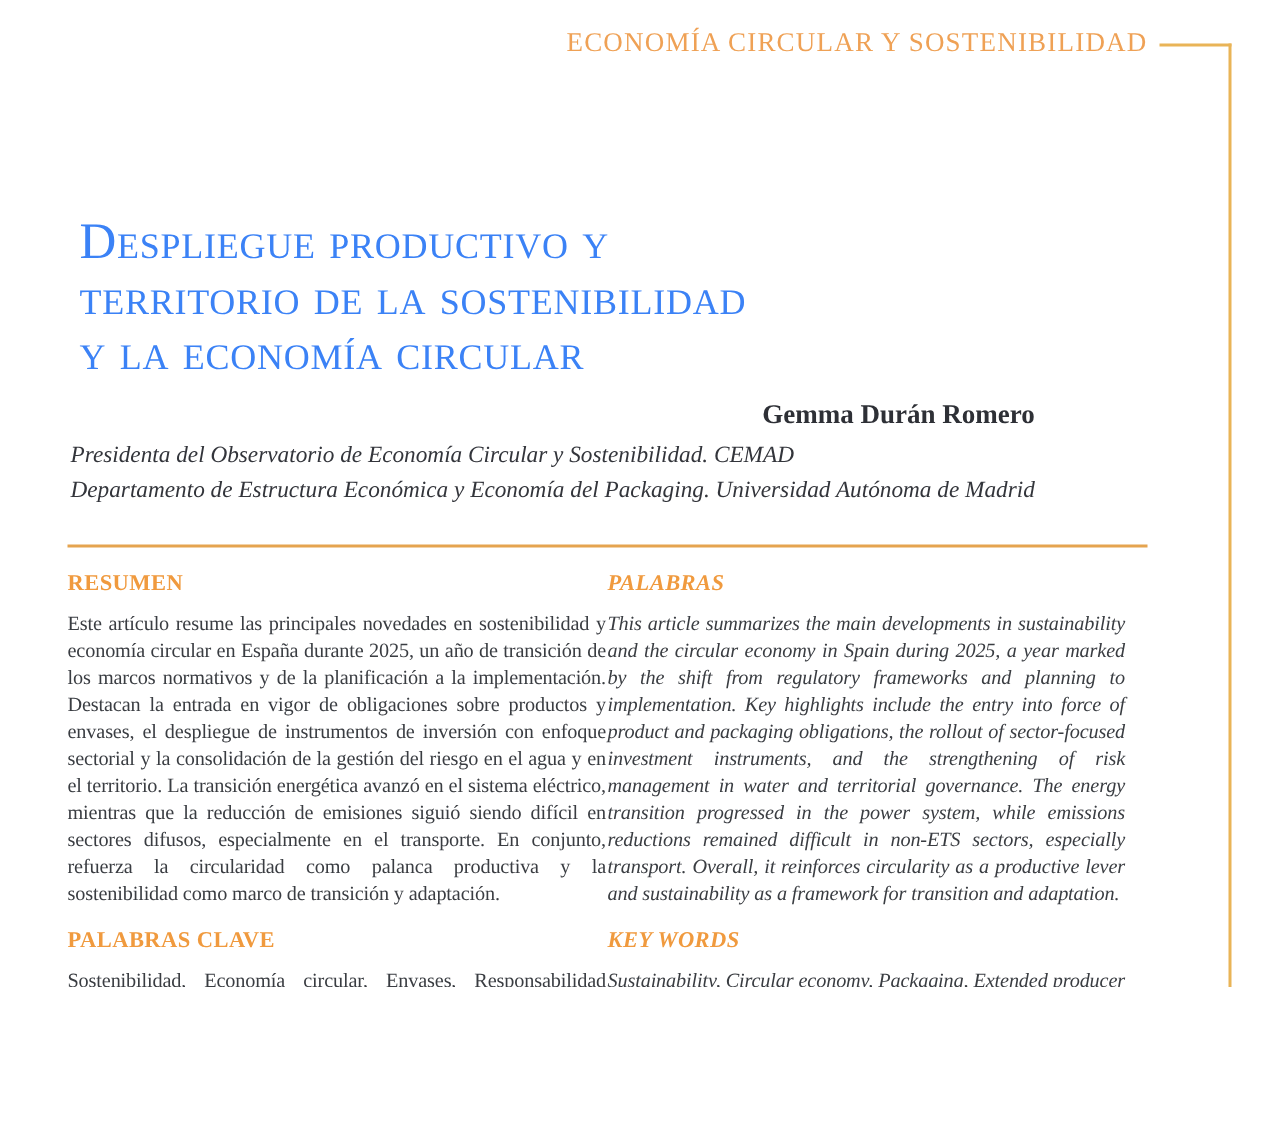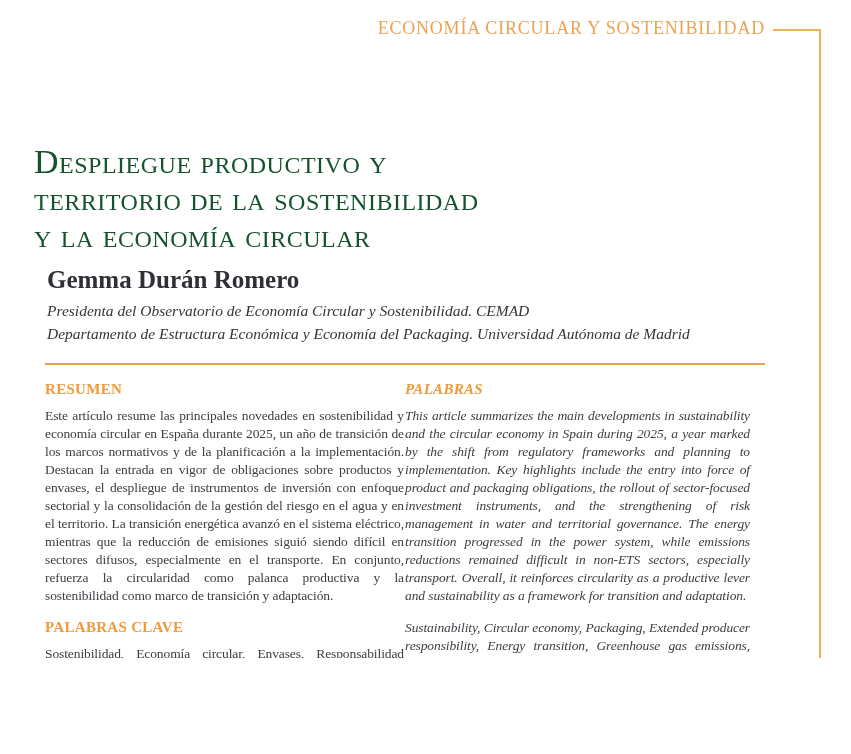--- a/index.html
+++ b/index.html
@@ -39,43 +39,44 @@
       top: 29px;
       left: 819px;
       width: 2px;
       height: 725px;
       background: #e9b457;
     }
 
     
     .title {
       position: absolute;
-      left: 34px;
+      left: 53px;
       top: 143px;
       margin: 0;
       font-size: 34px;
       font-weight: normal;
       font-variant: small-caps;
       letter-spacing: 0.5px;
       line-height: 37px;
-      color: #14532d;
+      color: #3b82f6;
     }
     .title .title-line { display: block; }
 
     
     .author-block {
       position: absolute;
       left: 47px;
       top: 266px;
     }
     .author-name {
-      font-size: 25px;
+      font-size: 18px;
       font-weight: bold;
       color: #2e3036;
       margin-bottom: 5px;
+      text-align: right;
     }
     .affiliation {
       font-size: 15.5px;
       font-style: italic;
       color: #33353b;
       line-height: 23px;
     }
 
     
     .rule {
@@ -153,20 +154,21 @@
       <p class="body-text" lang="es">Este artículo resume las principales novedades en sostenibilidad y economía circular en España durante 2025, un año de transición de los marcos normativos y de la planificación a la implementación. Destacan la entrada en vigor de obligaciones sobre productos y envases, el despliegue de instrumentos de inversión con enfoque sectorial y la consolidación de la gestión del riesgo en el agua y en el territorio. La transición energética avanzó en el sistema eléctrico, mientras que la reducción de emisiones siguió siendo difícil en sectores difusos, especialmente en el transporte. En conjunto, refuerza la circularidad como palanca productiva y la sostenibilidad como marco de transición y adaptación.</p>
 
       <div class="sec-head mt">PALABRAS CLAVE</div>
       <p class="body-text" lang="es">Sostenibilidad, Economía circular, Envases, Responsabilidad ampliada del productor, Transición energética, Emisiones, Recursos hídricos, Informes de sostenibilidad.</p>
     </div>
 
     <div class="col-right">
       <div class="sec-head italic">PALABRAS</div>
       <p class="body-text italic" lang="en">This article summarizes the main developments in sustainability and the circular economy in Spain during 2025, a year marked by the shift from regulatory frameworks and planning to implementation. Key highlights include the entry into force of product and packaging obligations, the rollout of sector-focused investment instruments, and the strengthening of risk management in water and territorial governance. The energy transition progressed in the power system, while emissions reductions remained difficult in non-ETS sectors, especially transport. Overall, it reinforces circularity as a productive lever and sustainability as a framework for transition and adaptation.</p>
 
+      <div class="sec-head italic mt">KEY WORDS</div>
       <p class="body-text italic" lang="en">Sustainability, Circular economy, Packaging, Extended producer responsibility, Energy transition, Greenhouse gas emissions, Water resources, Sustainability reporting.</p>
     </div>
 
   </div>
 
   <div class="rule rule-bottom"></div>
 
 </div>
 
 </body></html>

